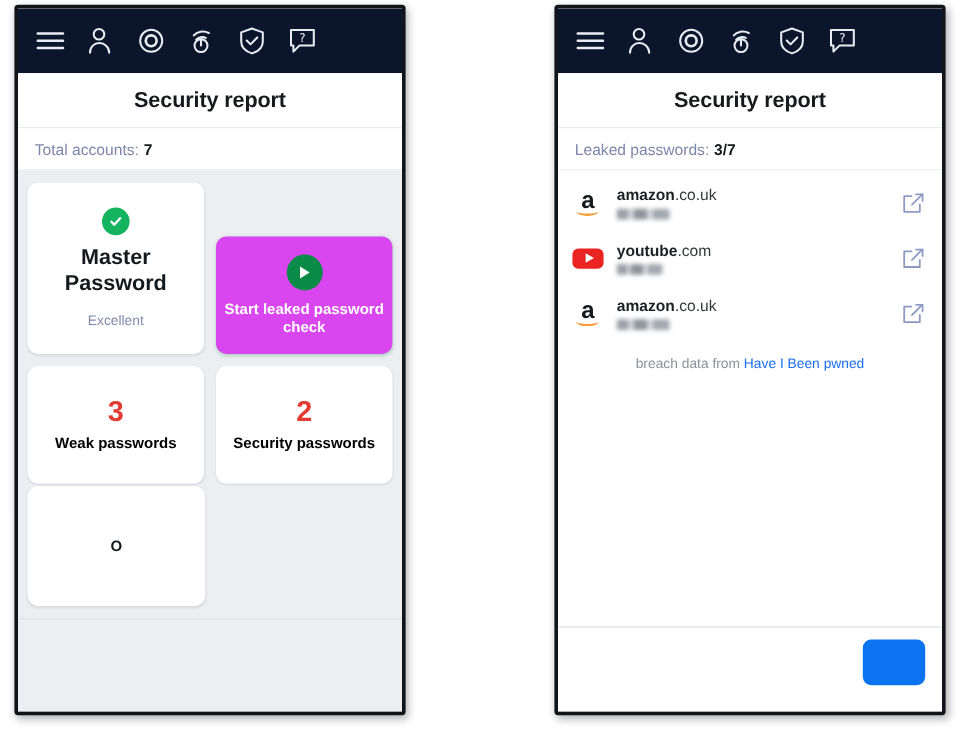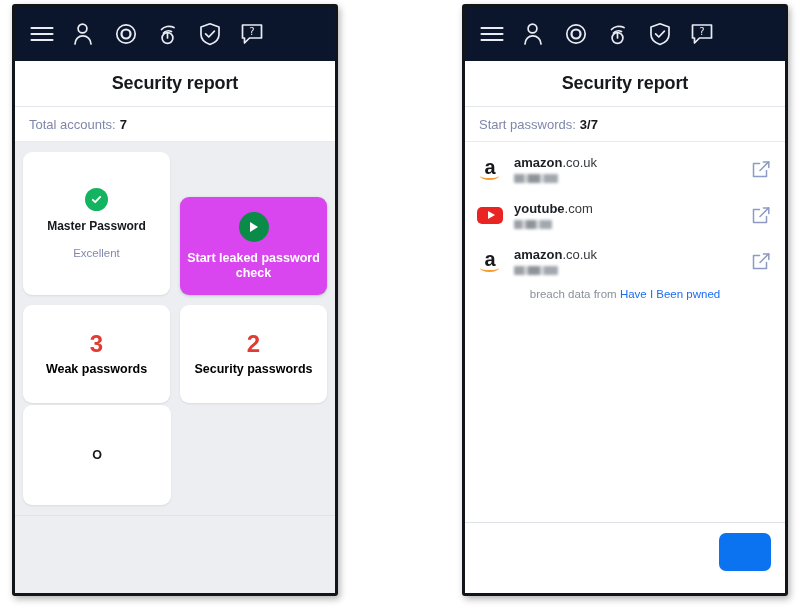--- a/index.html
+++ b/index.html
@@ -91,21 +91,21 @@
     background: #13b35f;
     display:flex; align-items:center; justify-content:center;
     margin-bottom: 8px;
   }
   .card .badge-play {
     width: 30px; height: 30px; border-radius: 50%;
     background: #0a8c48;
     display:flex; align-items:center; justify-content:center;
     margin-bottom: 9px;
   }
-  .card .c-title { font-size: 12px; font-weight: bold; color: #15181c; line-height: 1.2; }
+  .card .c-title { font-size: 18px; font-weight: bold; color: #15181c; line-height: 1.2; }
   .card .c-sub   { font-size: 11.5px; color: #8289ad; margin-top: 14px; }
   .card.green .c-title { color: #ffffff; font-size: 12.5px; }
   .card .c-num   { font-size: 24px; font-weight: bold; color: #e13b33; line-height: 1; margin-bottom: 6px; }
   .card .c-label { font-size: 12.5px; font-weight: bold; color: #000000; line-height: 1.2; }
 
   
   .list-body { background: #ffffff; height: calc(100% - 135px); padding-top: 4px; }
   .row {
     display: flex; align-items: center;
     padding: 9px 14px 9px 12px;
@@ -137,21 +137,21 @@
   .row-user {
     margin-top: 4px; height: 9px; width: 44px;
     background: linear-gradient(90deg,#9ba0a6 0 22%,#cfd2d6 22% 32%,#8e9399 32% 58%,#d4d7db 58% 68%,#a3a8ae 68% 100%);
     filter: blur(1.7px);
     border-radius: 1px;
   }
   .row-user.short { width: 38px; }
   .edit-ico { width: 20px; height: 20px; flex: 0 0 20px; color: #8d9bc4; }
   .breach {
     text-align: center; font-size: 11.5px; color: #8b9099;
-    margin-top: 4px;
+    margin-top: 14px;
   }
   .breach a { color: #1b6ef3; text-decoration: none; font-weight: normal; }
 
   
   .peek-card {
     position: absolute;
     left: 8px; top: 398px;
     width: 148px; height: 100px;
     background: #ffffff;
     border-radius: 9px;
@@ -344,21 +344,21 @@
           <text x="12" y="13" font-size="10" fill="#e9edf3" stroke="none" text-anchor="middle" font-family="DejaVu Sans">?</text>
         </svg>
       </div>
     </div>
 
     <div class="title-bar">
       <div class="t">Security report</div>
     </div>
 
     <div class="summary-bar">
-      <span class="lbl">Start passwords:</span>
+      <span class="lbl">Leaked passwords:</span>
       <span class="val">3/7</span>
     </div>
 
     <div class="list-body">
 
       <div class="row">
         <div class="fav amazon">a</div>
         <div class="row-txt">
           <div class="row-dom">
             <b>amazon</b><span class="tld">.co.uk</span>

